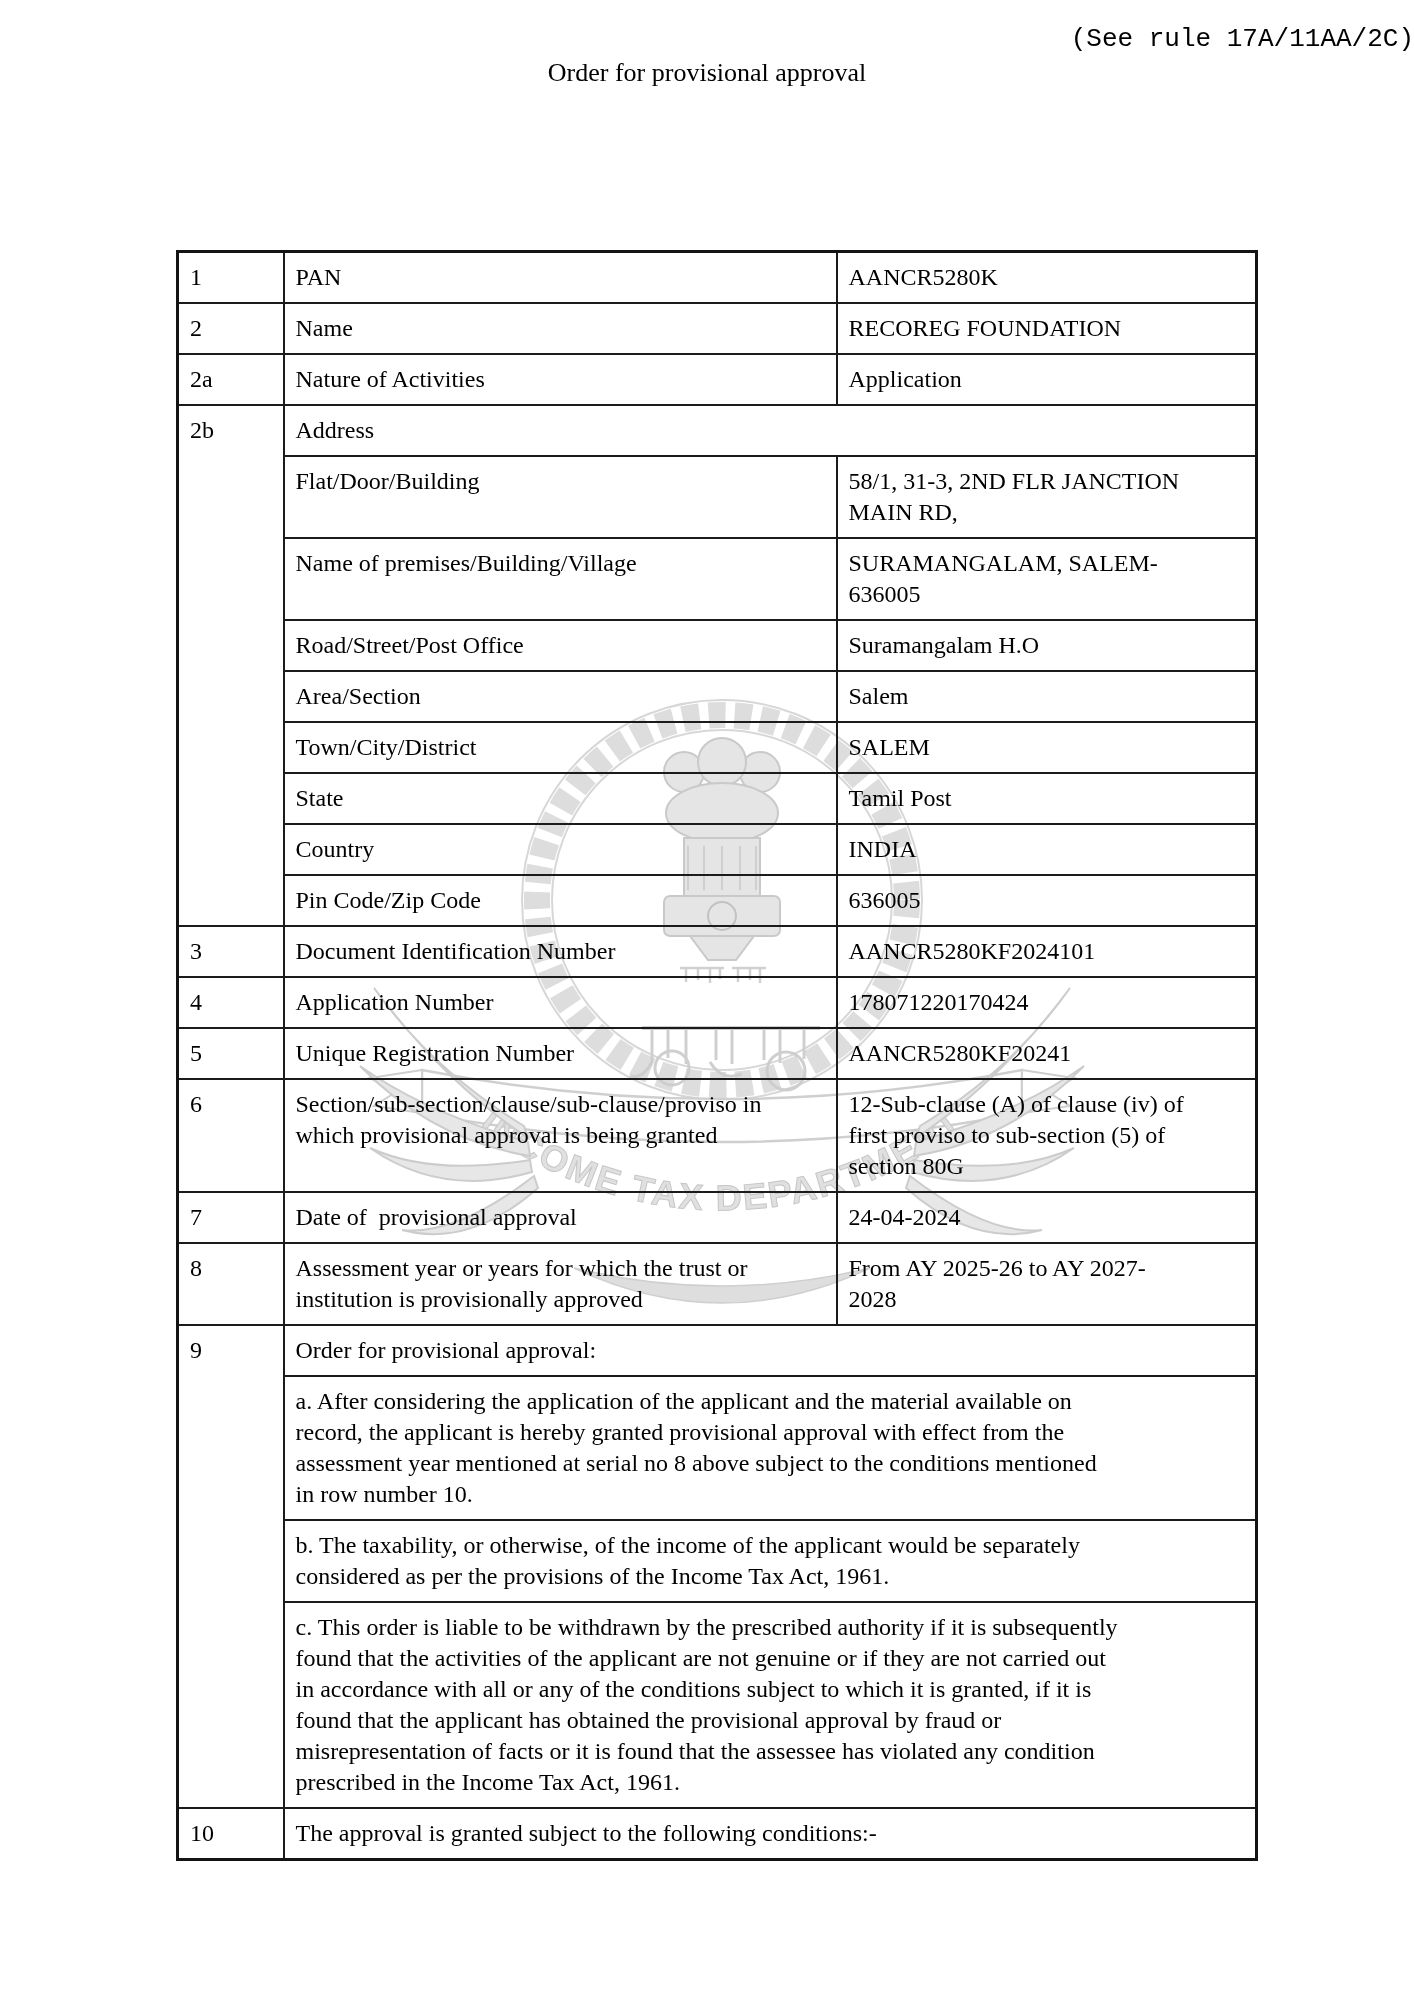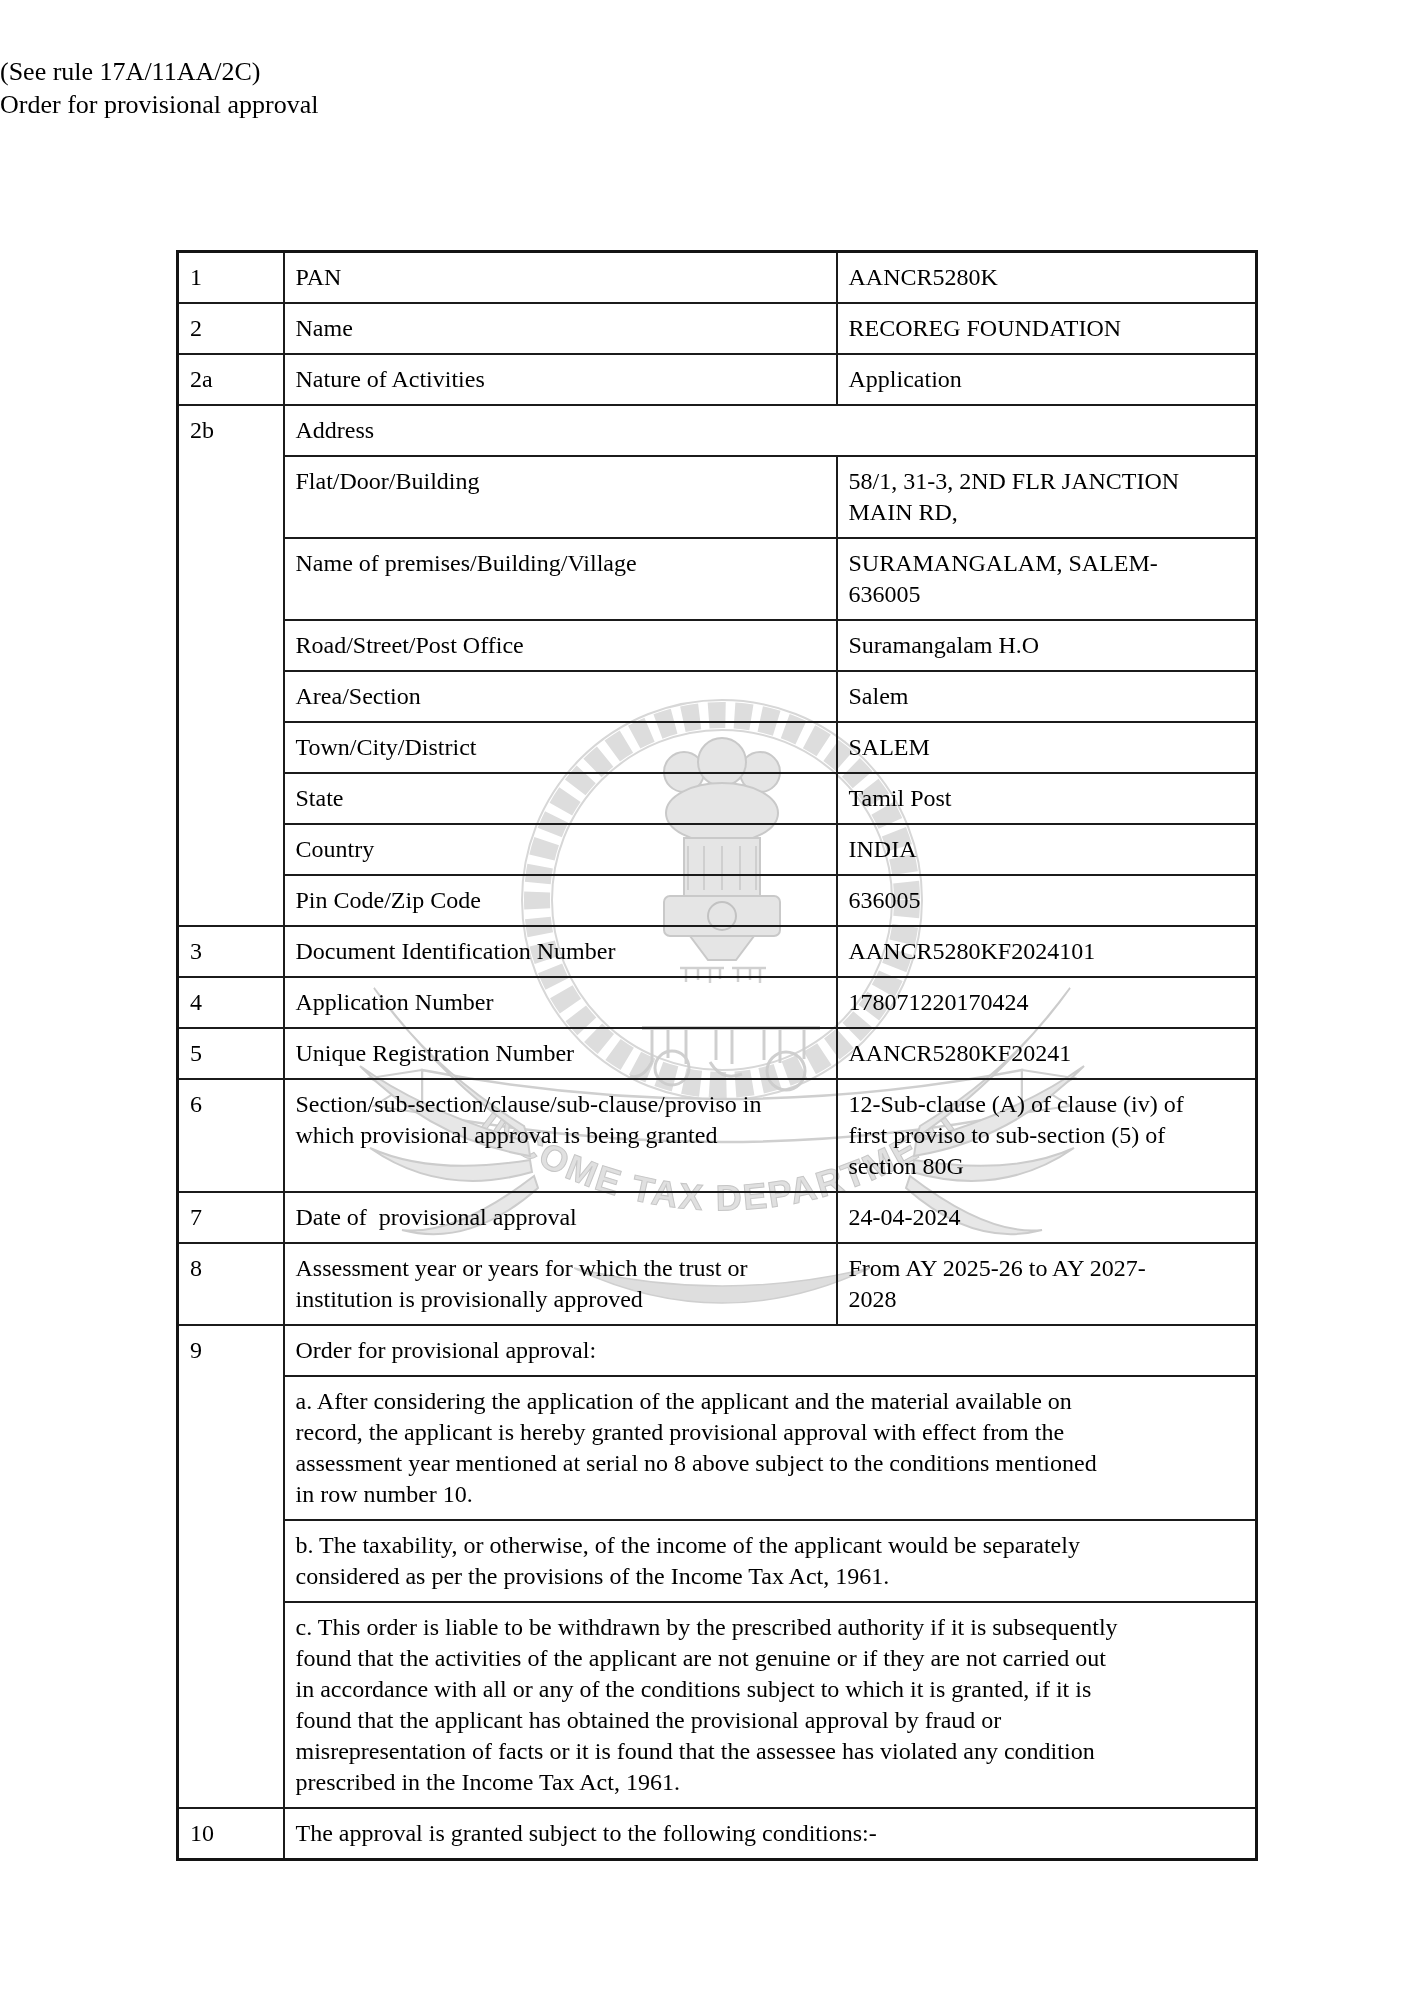--- a/index.html
+++ b/index.html
@@ -18,27 +18,29 @@
   
   .page-title {
     margin-top: 46px;
     text-align: center;
     font-size: 39px;
     font-weight: bold;
     line-height: 45px;
     letter-spacing: 0.5px;
   }
   .rule-ref {
-    margin-top: 55px;
-    text-align: left;
+    margin-top: 23px;
+    text-align: right;
     font-size: 26px;
     line-height: 33px;
+    font-family: Liberation Mono, monospace;
   }
   .order-subtitle {
     margin-top: 0px;
+    text-align: center;
     font-size: 26px;
     line-height: 33px;
   }
   
   .watermark {
     position: absolute;
     left: 312px;
     top: 670px;
     width: 820px;
     height: 700px;

